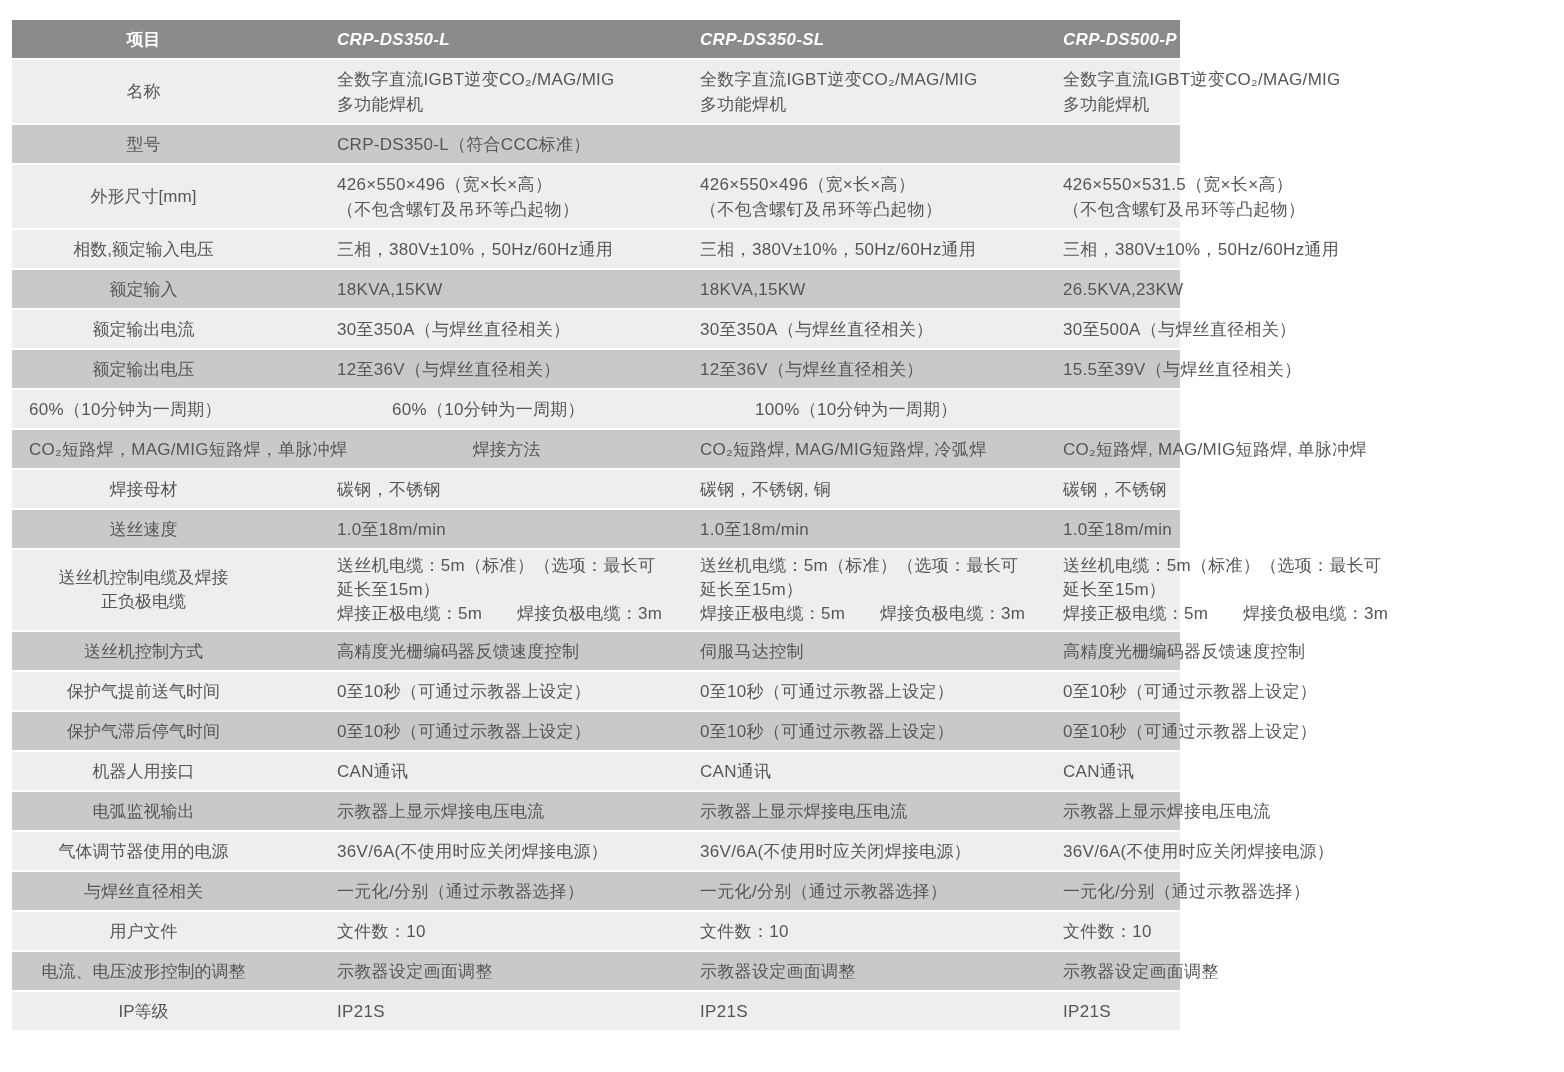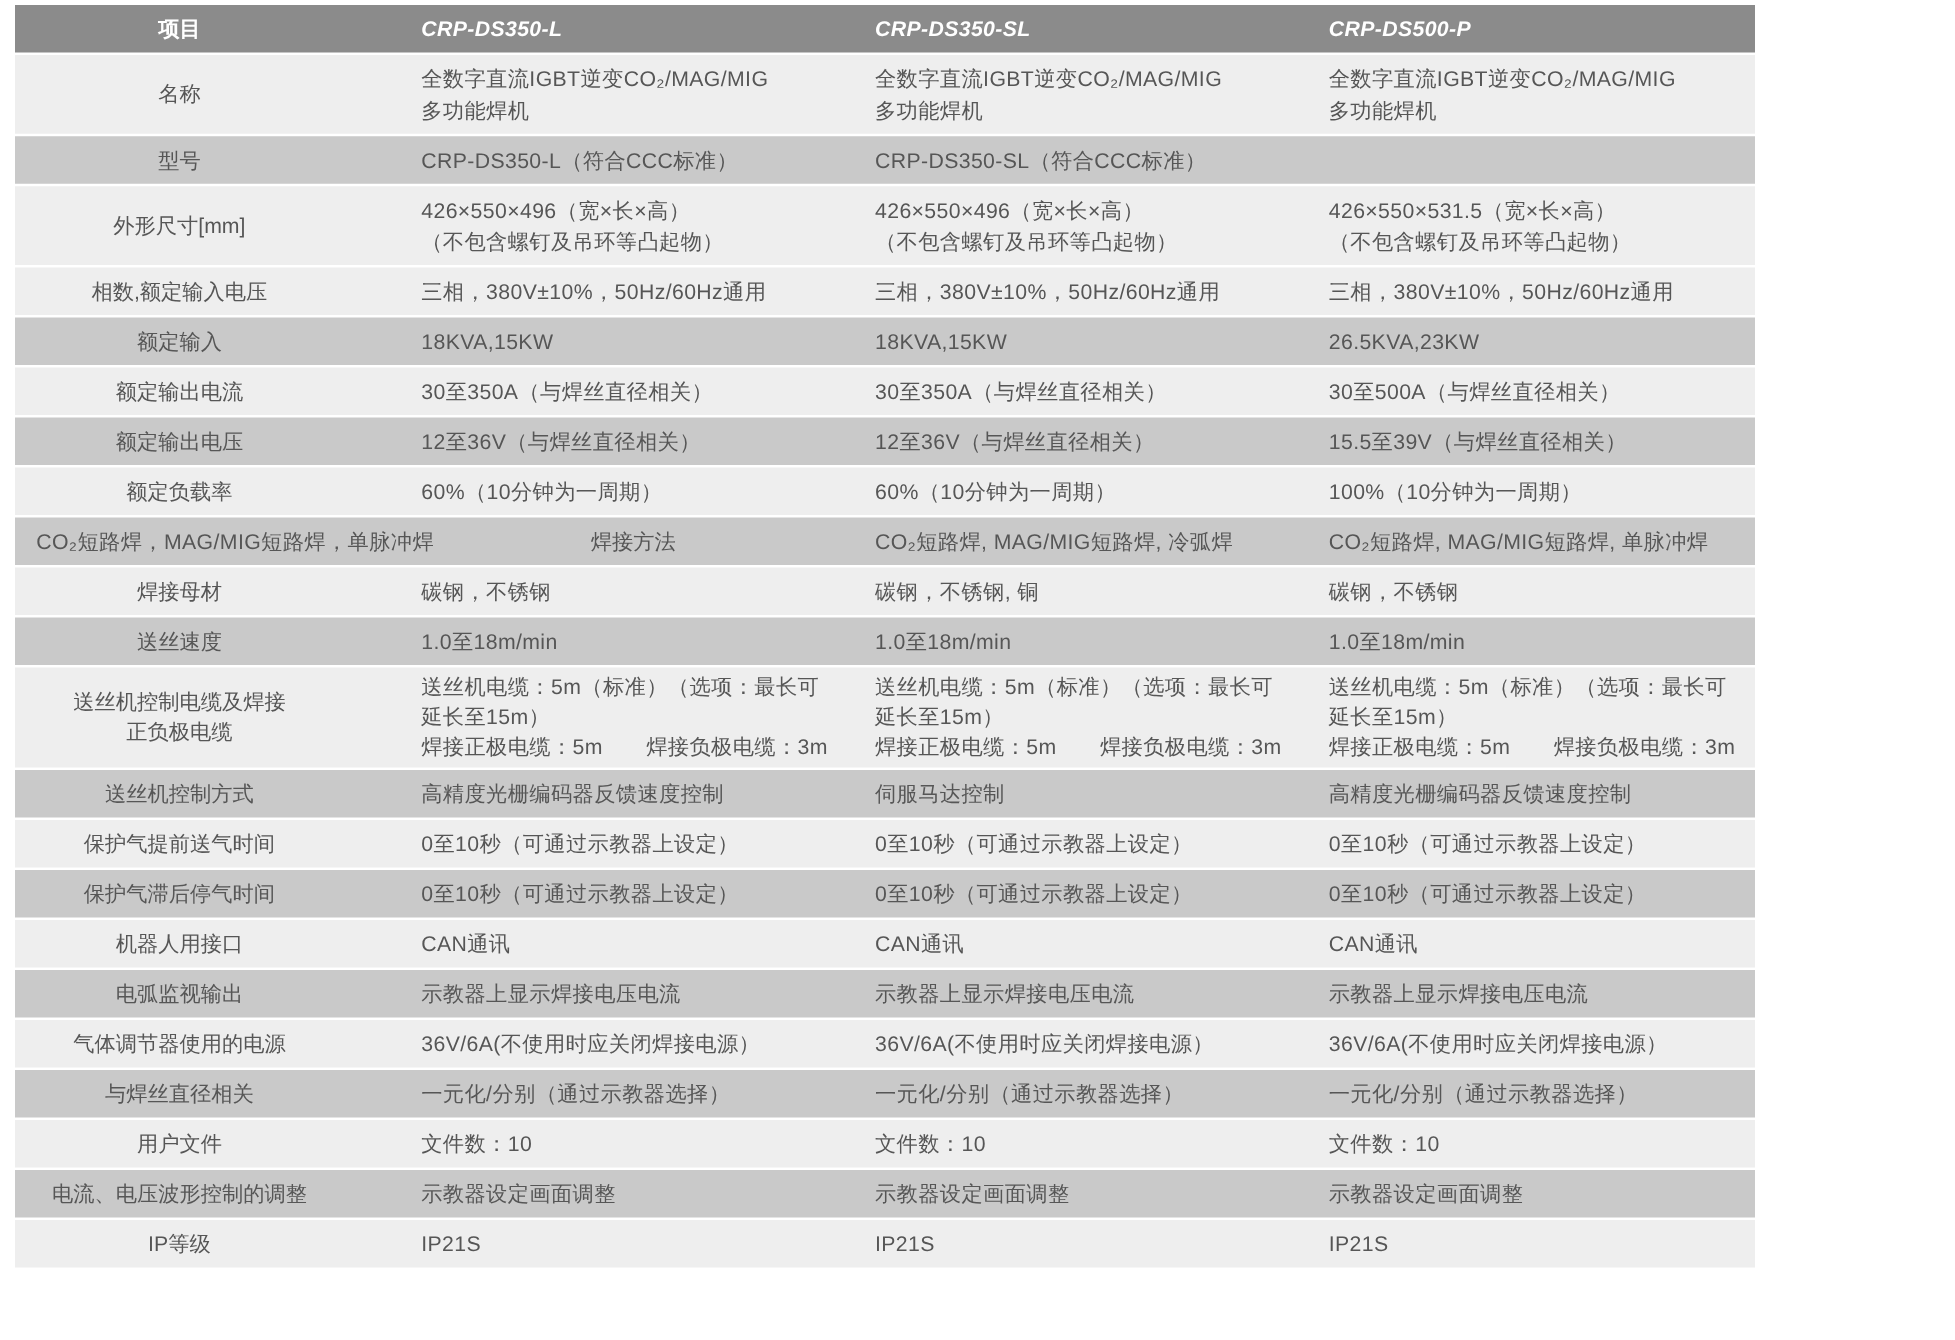--- a/index.html
+++ b/index.html
@@ -11,21 +11,21 @@
     --page-bg:#ffffff;
   }
   *{box-sizing:border-box;margin:0;padding:0;}
   html,body{background:var(--page-bg);}
   body{
     width:1564px;height:1072px;overflow:hidden;position:relative;
     font-family:"Liberation Sans","DejaVu Sans",sans-serif;
     color:var(--text);
   }
   .spec-table{
-    position:absolute;left:12px;top:4px;width:1392px;
+    position:absolute;left:12px;top:20px;width:1168px;
     display:flex;flex-direction:column;
   }
   .hdr{
     display:flex;height:38px;background:var(--header-bg);
     color:var(--header-text);font-weight:bold;font-size:17px;
   }
   .hdr .c0{display:flex;align-items:center;justify-content:center;}
   .hdr .c1,.hdr .c2,.hdr .c3{display:flex;align-items:center;font-style:italic;}
   .row{display:flex;margin-top:2px;}
   .row.light{background:var(--row-light);}
@@ -63,21 +63,20 @@
 多功能焊机</div>
     <div class="cell c2 val">全数字直流IGBT逆变CO₂/MAG/MIG
 多功能焊机</div>
     <div class="cell c3 val">全数字直流IGBT逆变CO₂/MAG/MIG
 多功能焊机</div>
   </div>
 
   <div class="row dark">
     <div class="cell c0 lbl">型号</div>
     <div class="cell c1 val">CRP-DS350-L（符合CCC标准）</div>
-    <div class="cell c2 val">CRP-DS350-SL（符合CCC标准）</div>
   </div>
 
   <div class="row light">
     <div class="cell c0 lbl">外形尺寸[mm]</div>
     <div class="cell c1 val">426×550×496（宽×长×高）
 （不包含螺钉及吊环等凸起物）</div>
     <div class="cell c2 val">426×550×496（宽×长×高）
 （不包含螺钉及吊环等凸起物）</div>
     <div class="cell c3 val">426×550×531.5（宽×长×高）
 （不包含螺钉及吊环等凸起物）</div>
@@ -106,21 +105,20 @@
   </div>
 
   <div class="row dark">
     <div class="cell c0 lbl">额定输出电压</div>
     <div class="cell c1 val">12至36V（与焊丝直径相关）</div>
     <div class="cell c2 val">12至36V（与焊丝直径相关）</div>
     <div class="cell c3 val">15.5至39V（与焊丝直径相关）</div>
   </div>
 
   <div class="row light">
-    <div class="cell c0 lbl">额定负载率</div>
     <div class="cell c1 val">60%（10分钟为一周期）</div>
     <div class="cell c2 val">60%（10分钟为一周期）</div>
     <div class="cell c3 val">100%（10分钟为一周期）</div>
   </div>
 
   <div class="row dark">
     <div class="cell c1 val">CO₂短路焊，MAG/MIG短路焊，单脉冲焊</div>
     <div class="cell c0 lbl">焊接方法</div>
     <div class="cell c2 val">CO₂短路焊, MAG/MIG短路焊, 冷弧焊</div>
     <div class="cell c3 val">CO₂短路焊, MAG/MIG短路焊, 单脉冲焊</div>

